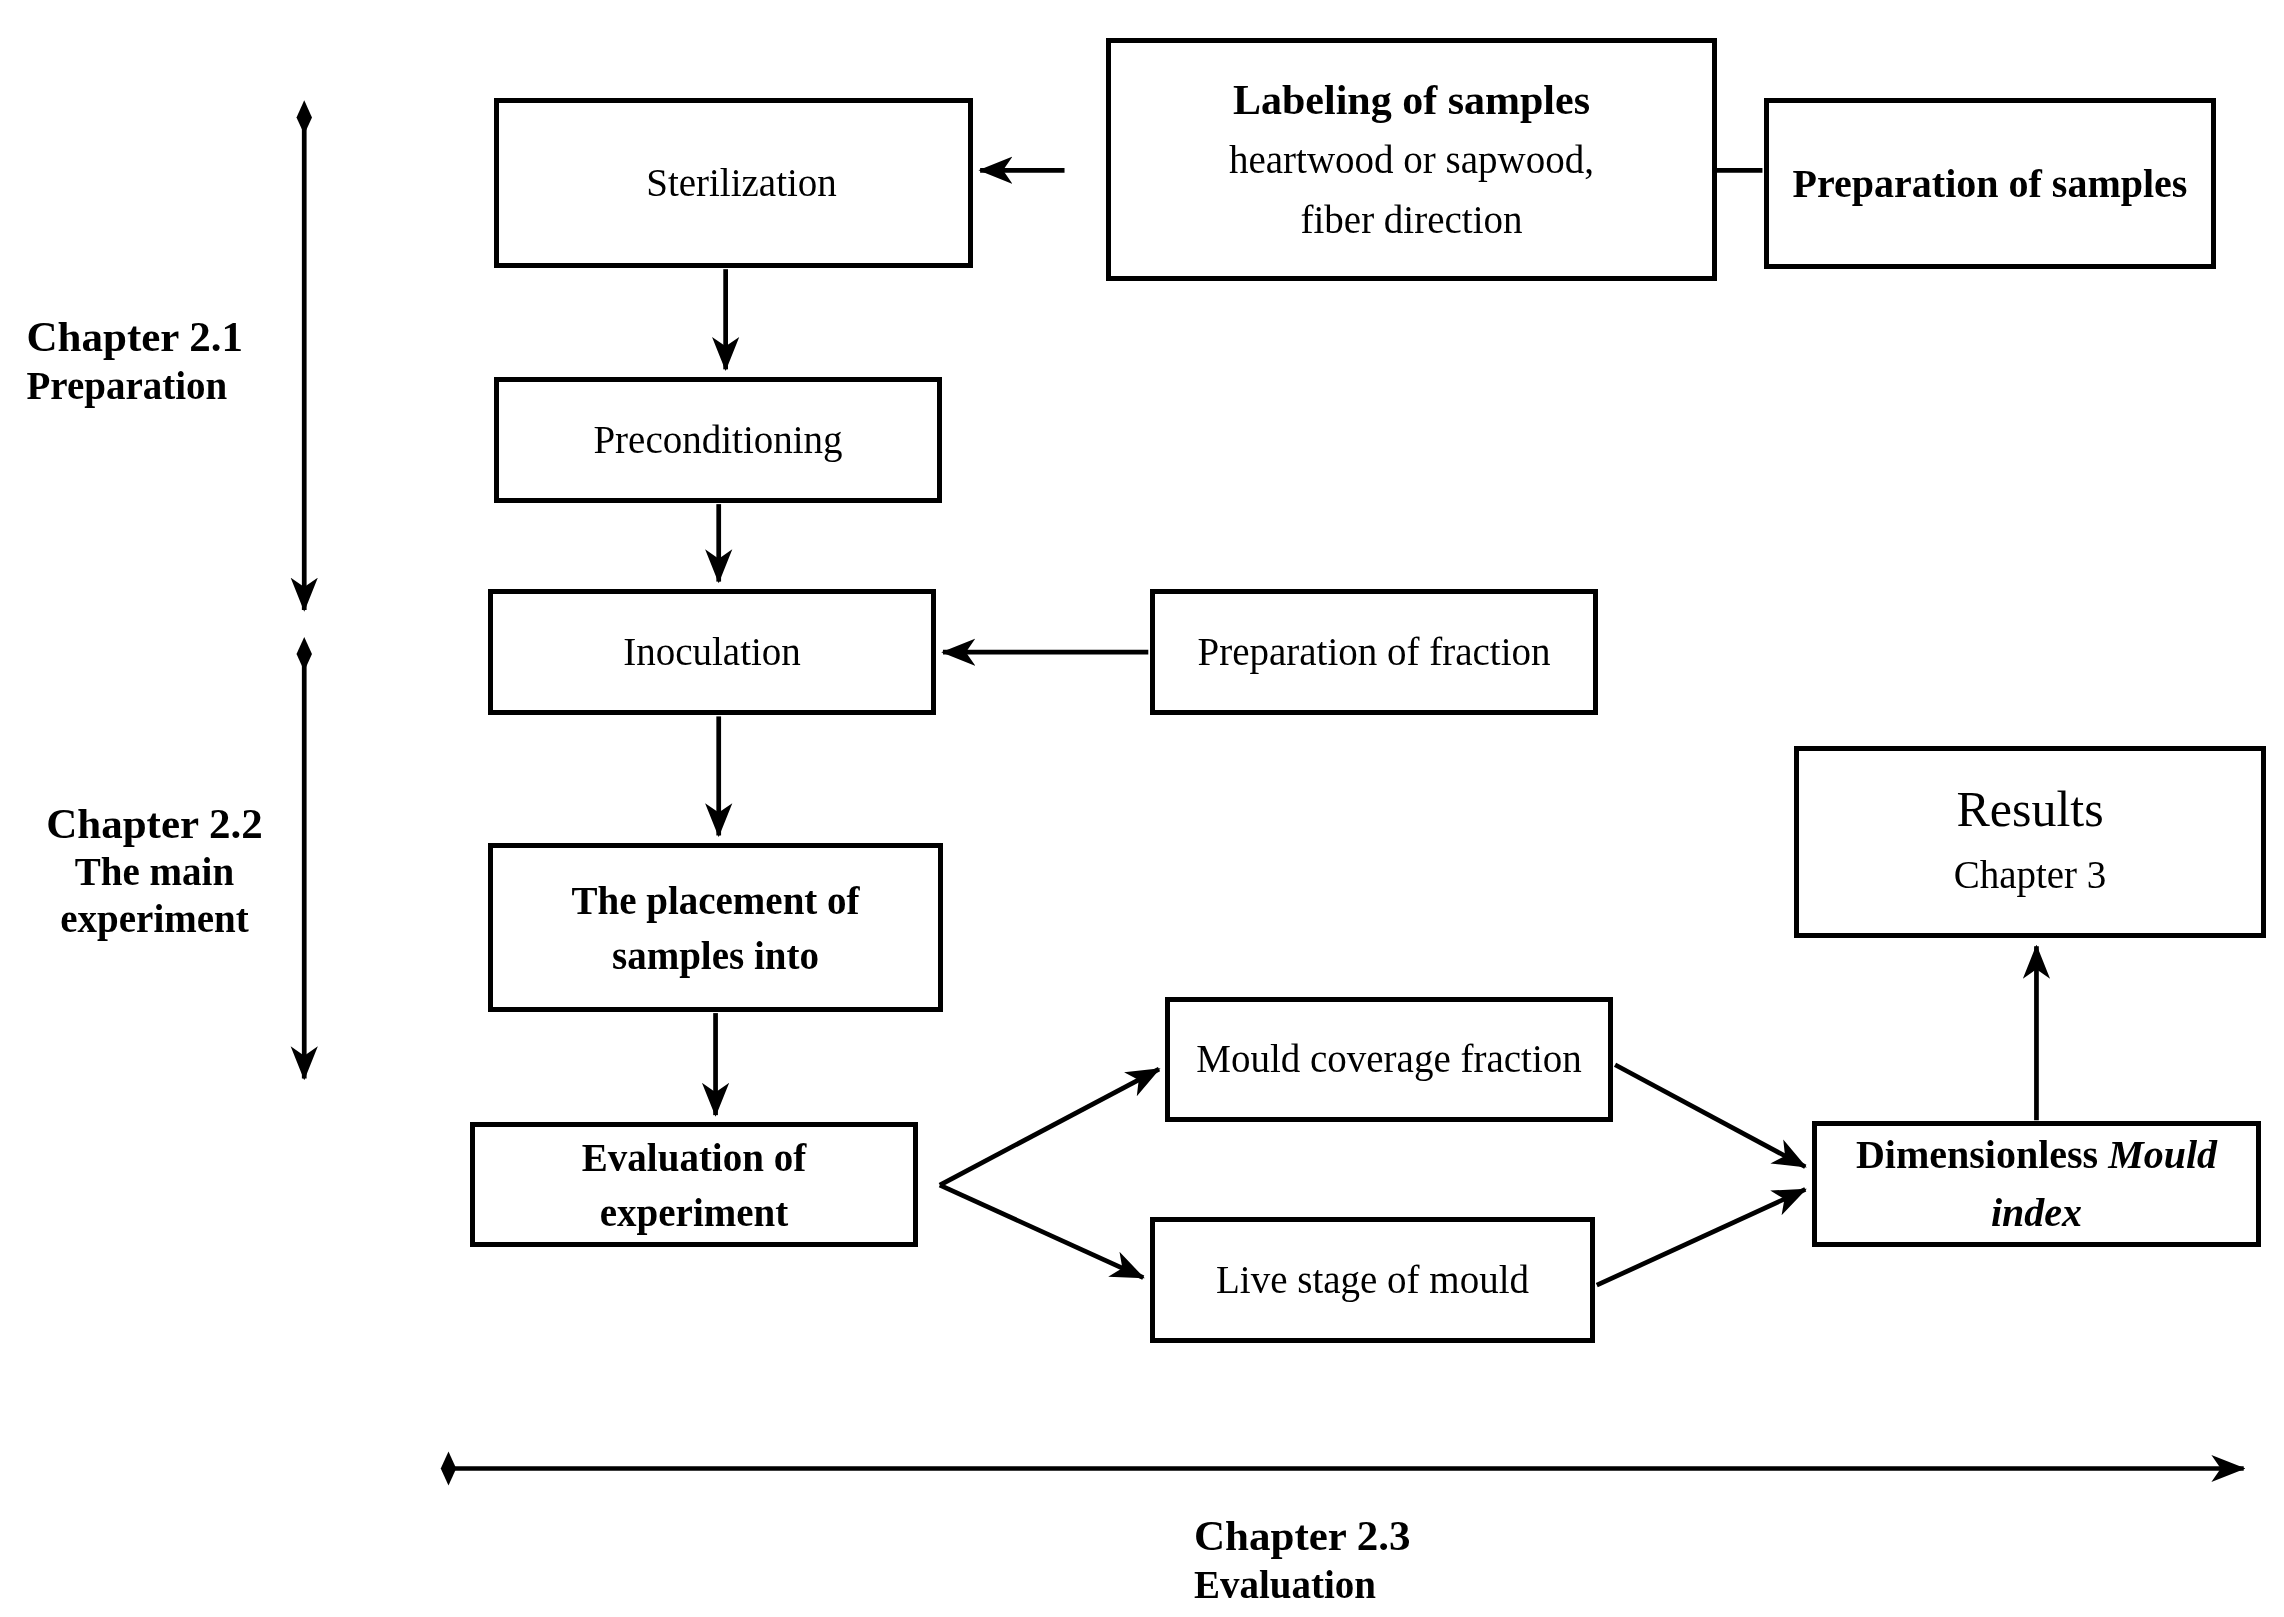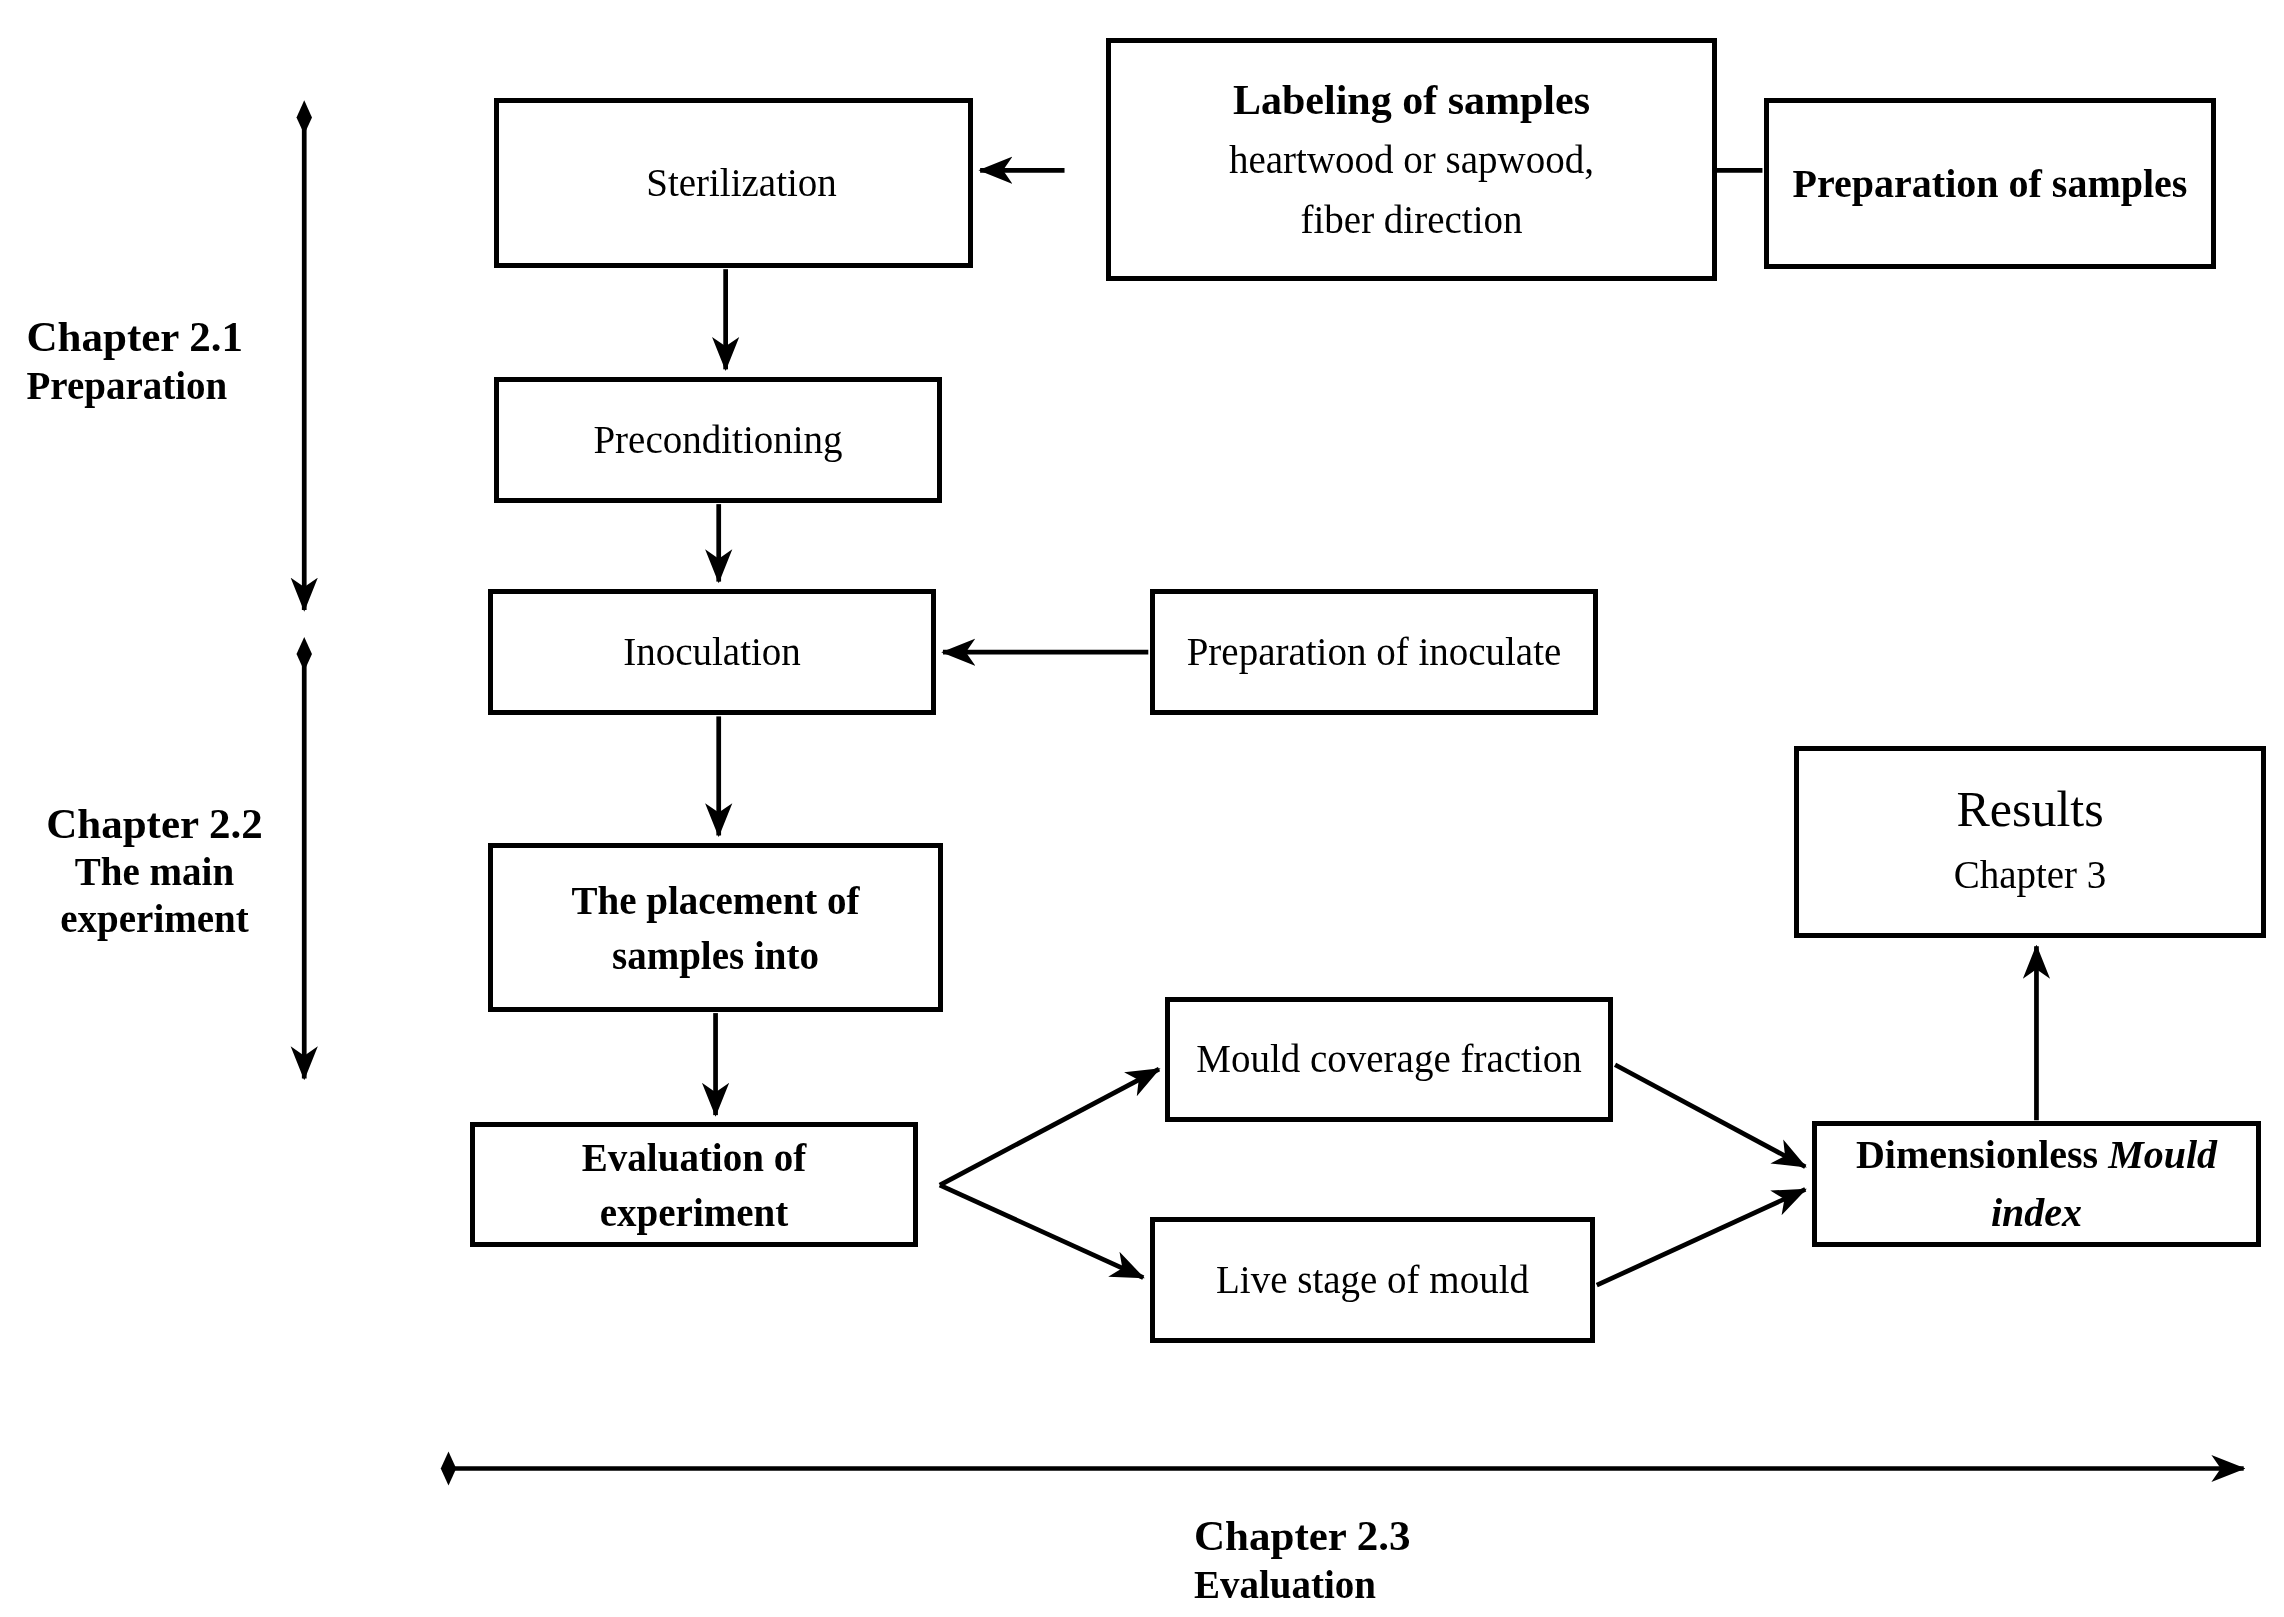--- a/index.html
+++ b/index.html
@@ -117,21 +117,21 @@
 
   <div class="fc-box b-preconditioning">
     <div class="line">Preconditioning</div>
   </div>
 
   <div class="fc-box b-inoculation">
     <div class="line">Inoculation</div>
   </div>
 
   <div class="fc-box b-prep-inoculate">
-    <div class="line">Preparation of inoculate</div>
+    <div class="line">Preparation of fraction</div>
   </div>
 
   <div class="fc-box b-placement bold">
     <div class="line">The placement of</div>
     <div class="line">samples into</div>
   </div>
 
   <div class="fc-box b-evaluation bold">
     <div class="line">Evaluation of</div>
     <div class="line">experiment</div>

